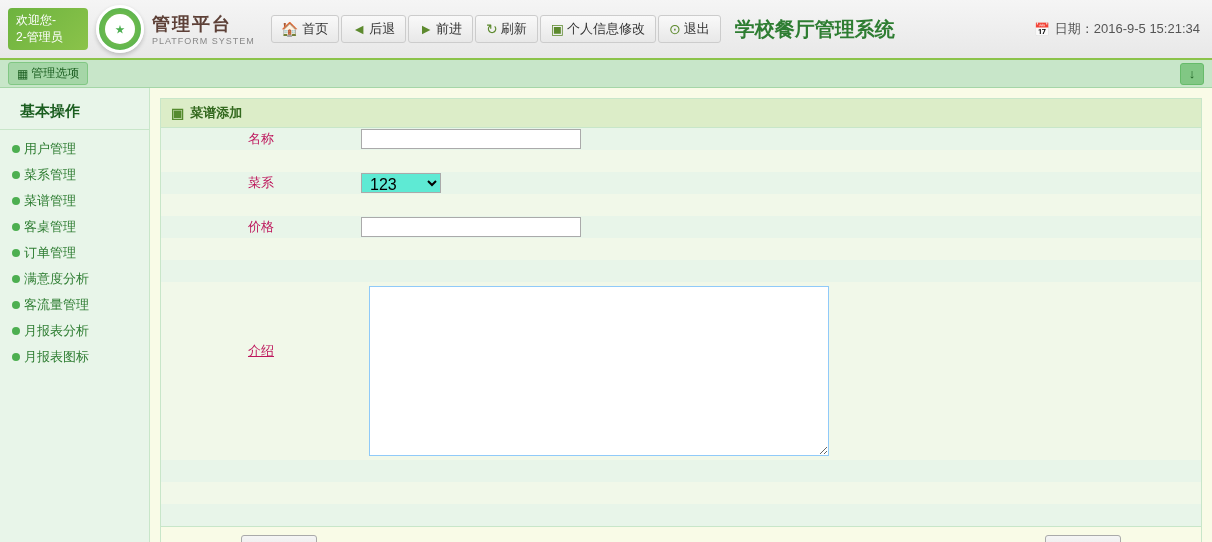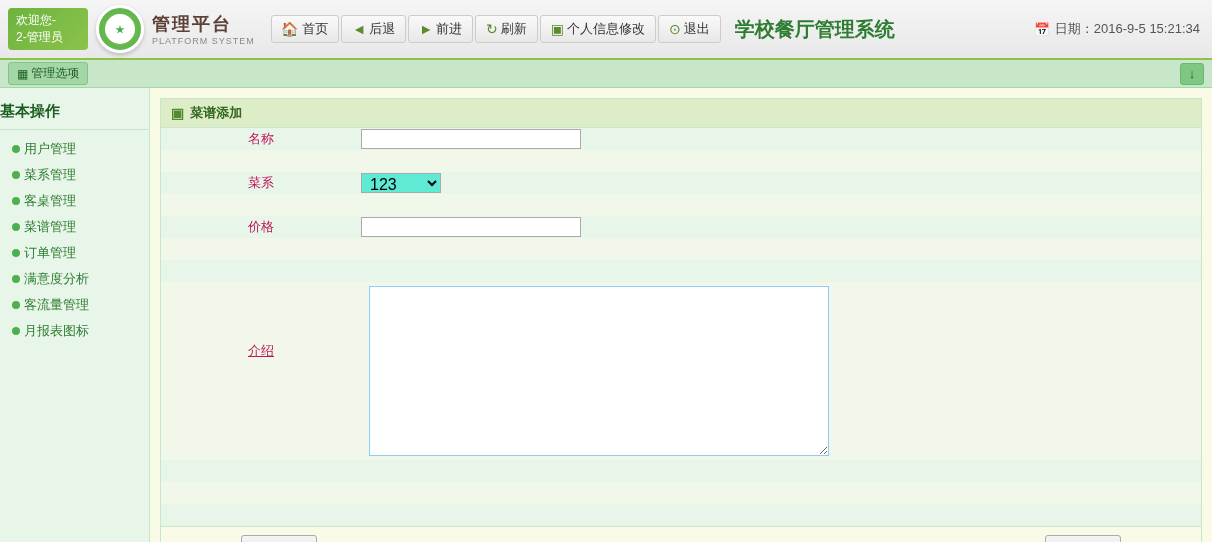--- a/index.html
+++ b/index.html
@@ -161,21 +161,21 @@
       width: 150px;
       background: #e8f5e9;
       border-right: 1px solid #c8e6c9;
       padding: 8px 0;
       flex-shrink: 0;
     }
     .sidebar-section-title {
       font-size: 15px;
       font-weight: bold;
       color: #1b5e20;
-      padding: 6px 12px 8px 0;
+      padding: 6px 12px 8px 20px;
       border-bottom: 1px solid #c8e6c9;
       margin-bottom: 6px;
     }
     .sidebar-item {
       display: flex;
       align-items: center;
       gap: 4px;
       padding: 4px 12px;
       cursor: pointer;
       color: #2e7d32;
@@ -360,37 +360,41 @@
     <div class="sidebar-item">
       <div class="sidebar-bullet"></div>
       <span>用户管理</span>
     </div>
     <div class="sidebar-item">
       <div class="sidebar-bullet"></div>
       <span>菜系管理</span>
     </div>
     <div class="sidebar-item">
       <div class="sidebar-bullet"></div>
+      <span>菜谱管理</span>
+    </div>
+    <div class="sidebar-item">
+      <div class="sidebar-bullet"></div>
       <span>客桌管理</span>
     </div>
     <div class="sidebar-item">
       <div class="sidebar-bullet"></div>
-      <span>菜谱管理</span>
-    </div>
-    <div class="sidebar-item">
-      <div class="sidebar-bullet"></div>
       <span>订单管理</span>
     </div>
     <div class="sidebar-item">
       <div class="sidebar-bullet"></div>
       <span>满意度分析</span>
     </div>
     <div class="sidebar-item">
       <div class="sidebar-bullet"></div>
       <span>客流量管理</span>
+    </div>
+    <div class="sidebar-item">
+      <div class="sidebar-bullet"></div>
+      <span>月报表分析</span>
     </div>
     <div class="sidebar-item">
       <div class="sidebar-bullet"></div>
       <span>月报表图标</span>
     </div>
   </div>
 
   <div class="content-area">
     <div class="form-panel">
       <div class="form-panel-header">

